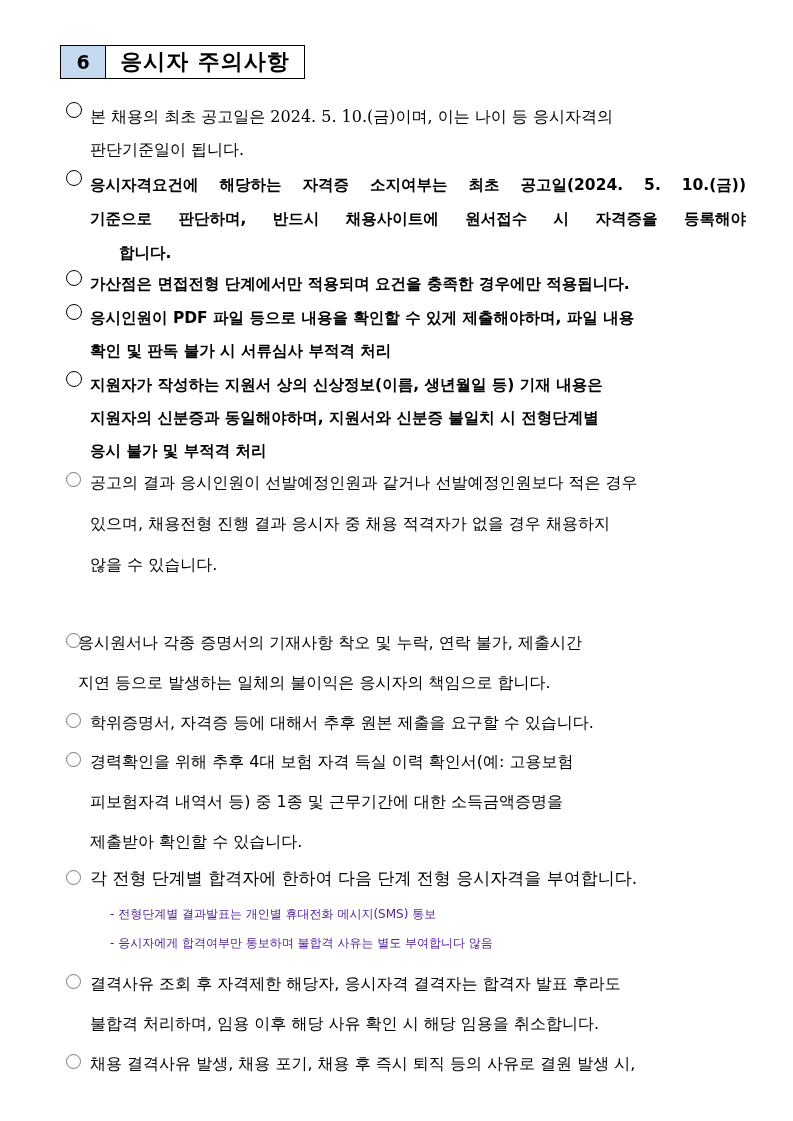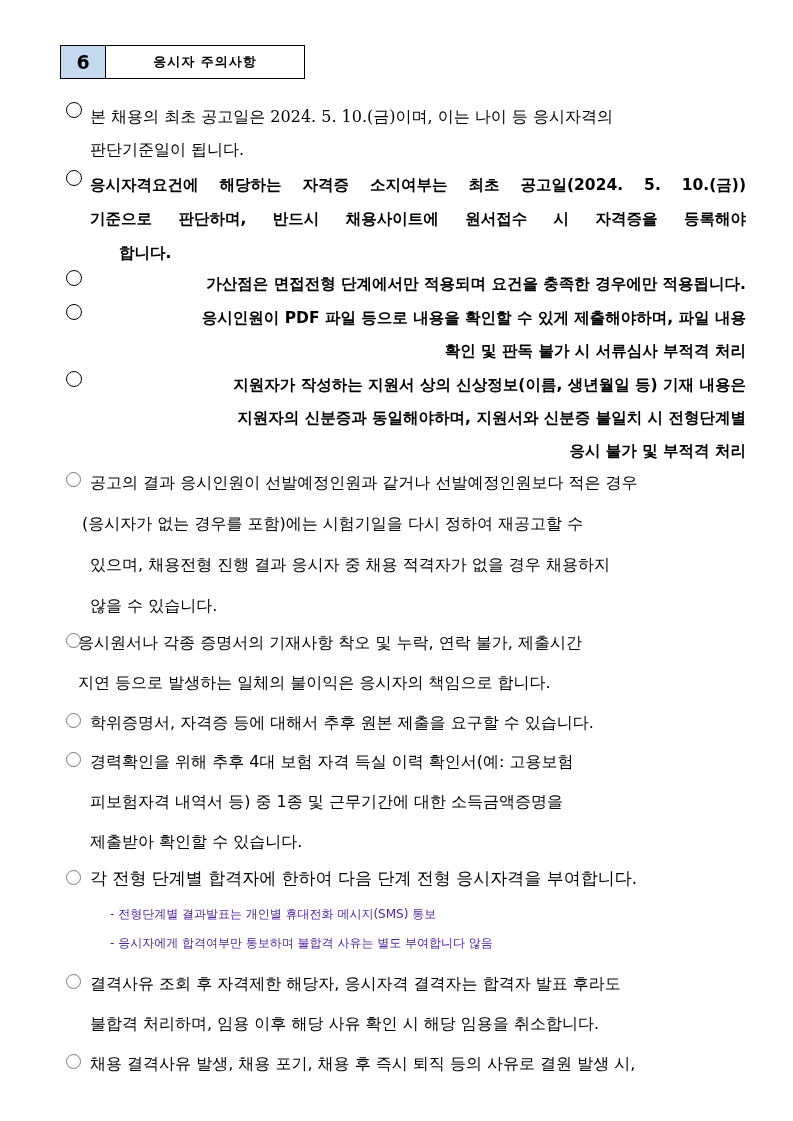--- a/index.html
+++ b/index.html
@@ -5,29 +5,29 @@
     html, body { margin: 0; padding: 0; background: #ffffff; }
     body { width: 793px; height: 1121px; position: relative; overflow: hidden;
            font-family: "DejaVu Serif", "Liberation Serif", serif; color: #000; }
 
     .section-header { position: absolute; left: 60px; top: 45px; height: 34px; width: 245px;
       border: 1.5px solid #000; display: flex; box-sizing: border-box; }
     .section-number { width: 44px; background: #c5d9f1; border-right: 1.5px solid #000;
       display: flex; align-items: center; justify-content: center;
       font-family: "DejaVu Sans", sans-serif; font-weight: bold; font-size: 19px; }
     .section-title { flex: 1; display: flex; align-items: center; justify-content: center;
-      font-family: "DejaVu Sans", sans-serif; font-weight: bold; font-size: 13px; letter-spacing: 1px; }
+      font-family: "DejaVu Sans", sans-serif; font-weight: bold; font-size: 22px; letter-spacing: 1px; }
 
     .item { position: absolute; left: 66px; width: 680px; }
     .item .bullet { position: absolute; left: 0; top: 2px; width: 16px; height: 16px;
       border: 1.5px solid #000; border-radius: 50%; box-sizing: border-box; }
     .item.light .bullet { border: 1px solid #777; width: 15px; height: 15px; top: 4px; }
     .item .lines { margin-left: 24px; }
     .item .line { display: block; white-space: nowrap; font-size: 16px; }
-    .item.bold .line { font-weight: bold; font-family: "DejaVu Sans", sans-serif; font-size: 15.5px; text-align: right; }
+    .item.bold .line { font-weight: bold; font-family: "DejaVu Sans", sans-serif; font-size: 15.5px; }
     .item.justify .line { text-align: justify; text-align-last: justify; }
     .item.sans .line { font-family: "DejaVu Sans", sans-serif; font-size: 16px; }
 
     .sub { position: absolute; left: 110px; font-family: "DejaVu Sans", sans-serif;
       font-size: 12px; color: #4c1d95; white-space: nowrap; }
   </style>
 </head>
 <body>
 
 <div class="section-header">
@@ -73,21 +73,20 @@
     <span class="line">지원자가 작성하는 지원서 상의 신상정보(이름, 생년월일 등) 기재 내용은</span>
     <span class="line">지원자의 신분증과 동일해야하며, 지원서와 신분증 불일치 시 전형단계별</span>
     <span class="line">응시 불가 및 부적격 처리</span>
   </div>
 </div>
 
 <div class="item light sans" style="top:468px;">
   <span class="bullet"></span>
   <div class="lines" style="line-height:41px; margin-top:-6px;">
     <span class="line">공고의 결과 응시인원이 선발예정인원과 같거나 선발예정인원보다 적은 경우</span>
-    <span class="line" style="margin-left:-8px;">(응시자가 없는 경우를 포함)에는 시험기일을 다시 정하여 재공고할 수</span>
     <span class="line">있으며, 채용전형 진행 결과 응시자 중 채용 적격자가 없을 경우 채용하지</span>
     <span class="line">않을 수 있습니다.</span>
   </div>
 </div>
 
 <div class="item light sans" style="top:629px;">
   <span class="bullet"></span>
   <div class="lines" style="line-height:40px; margin-top:-6px;margin-left:12px;">
     <span class="line">응시원서나 각종 증명서의 기재사항 착오 및 누락, 연락 불가, 제출시간</span>
     <span class="line">지연 등으로 발생하는 일체의 불이익은 응시자의 책임으로 합니다.</span>

